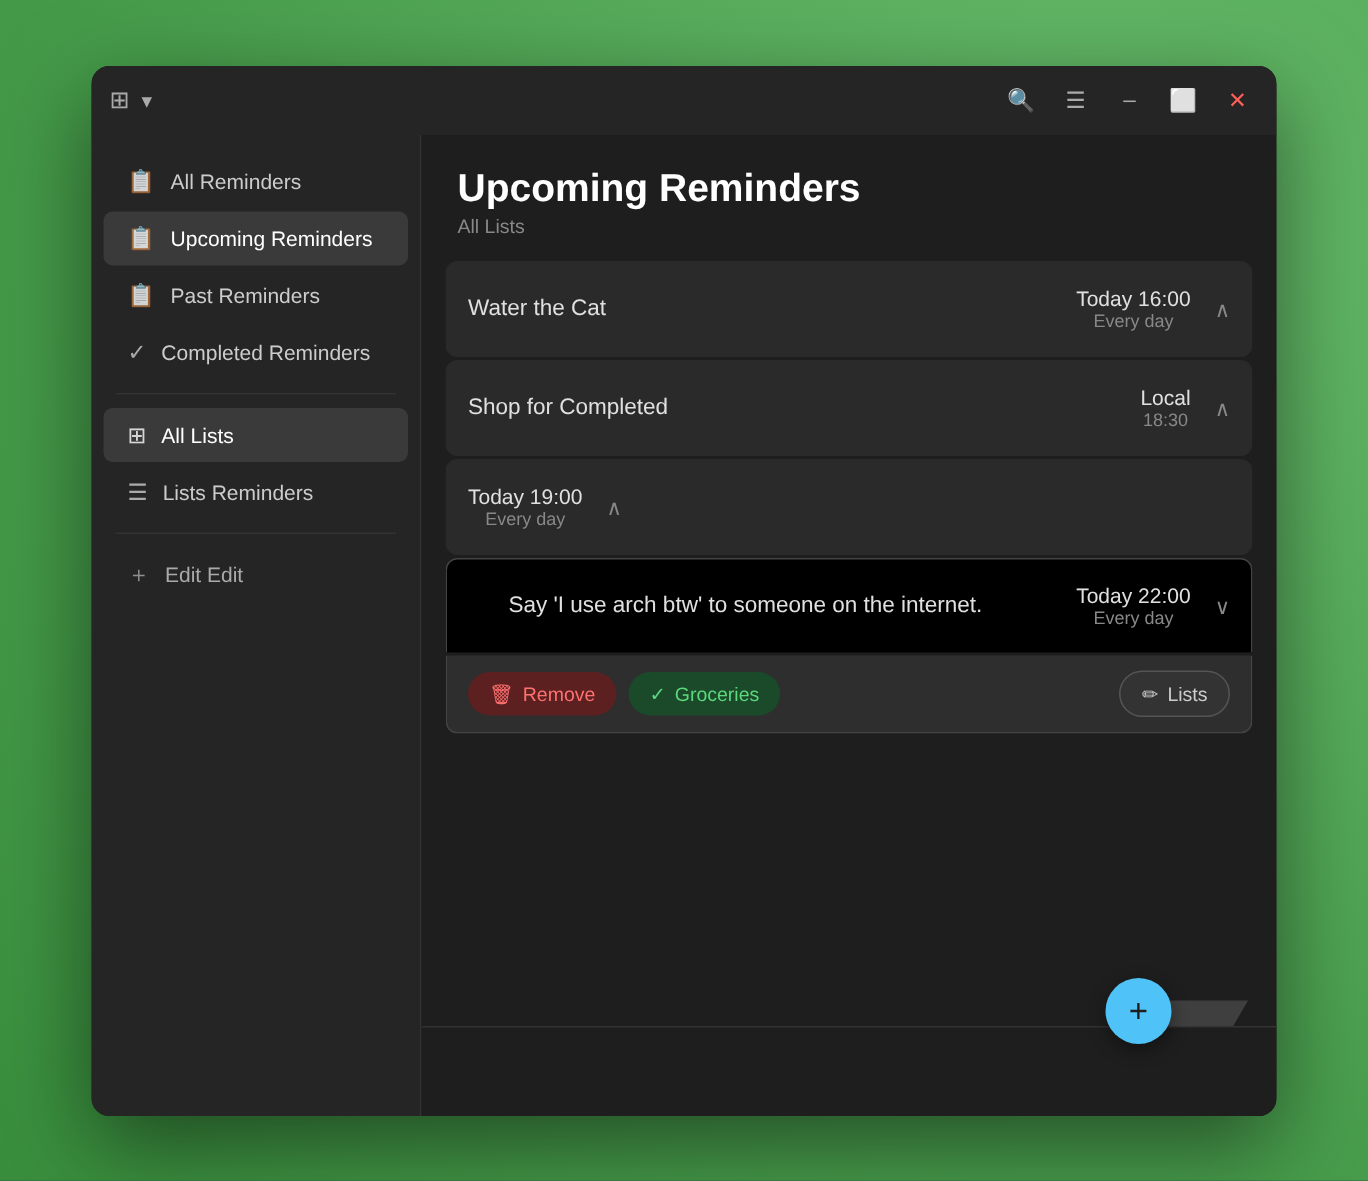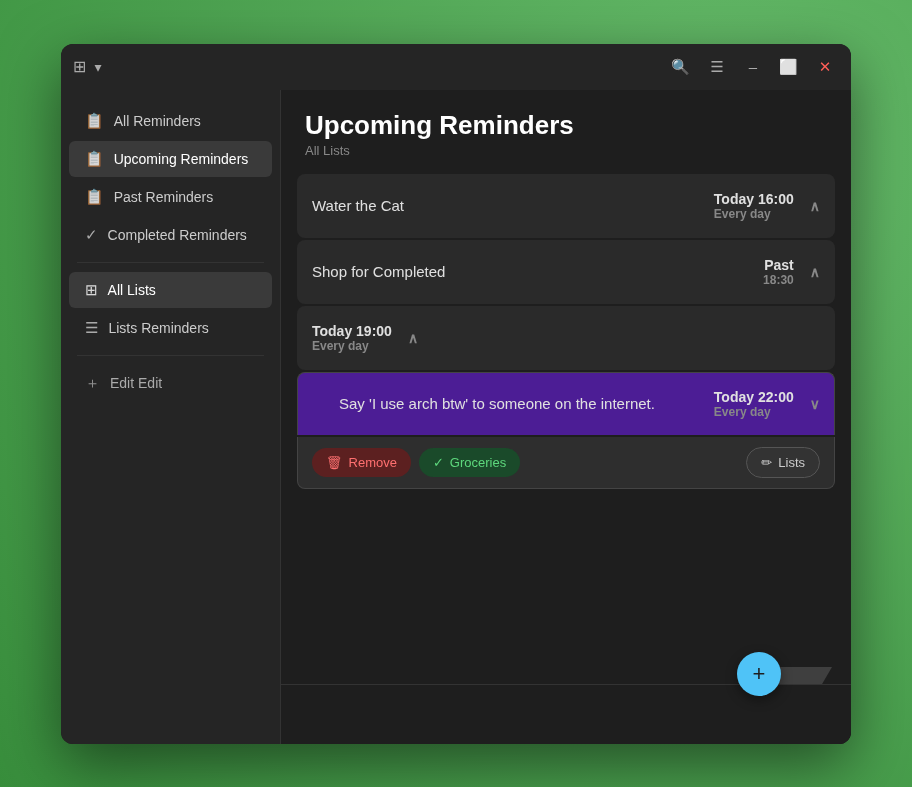--- a/index.html
+++ b/index.html
@@ -183,53 +183,52 @@
       padding: 16px 14px;
       border-radius: 8px;
       margin-bottom: 2px;
       cursor: pointer;
       background: #2a2a2a;
       border: 1px solid transparent;
       gap: 19px;
     }
 
     .reminder-item.expanded {
-      background: #4c1d95;
+      background: #000000;
       border: 1px solid #444;
       border-bottom: none;
       border-radius: 8px 8px 0 0;
       padding-left: 41px;
     }
 
     .reminder-title {
       font-size: 15px;
       color: #e0e0e0;
       flex: 1;
     }
 
     .reminder-time-section {
       display: flex;
       align-items: center;
       gap: 10px;
-      font-weight: bold;
     }
 
     .reminder-time {
       text-align: right;
     }
 
     .reminder-time .time-main {
       font-size: 14px;
       color: #e0e0e0;
     }
 
     .reminder-time .time-recur {
       font-size: 12px;
       color: #888;
-      text-align: left;
+      text-align: center;
     }
 
     .reminder-chevron {
       color: #888;
       font-size: 14px;
       margin-left: 6px;
     }
 
     
     .action-bar {
@@ -377,21 +376,21 @@
               <div class="time-recur">Every day</div>
             </div>
             <span class="reminder-chevron">∧</span>
           </div>
         </div>
 
         <div class="reminder-item">
           <span class="reminder-title">Shop for Completed</span>
           <div class="reminder-time-section">
             <div class="reminder-time">
-              <div class="time-main">Past</div>
+              <div class="time-main">Local</div>
               <div class="time-recur">18:30</div>
             </div>
             <span class="reminder-chevron">∧</span>
           </div>
         </div>
 
         <div class="reminder-item">
           <div class="reminder-time-section">
             <div class="reminder-time">
               <div class="time-main">Today 19:00</div>

